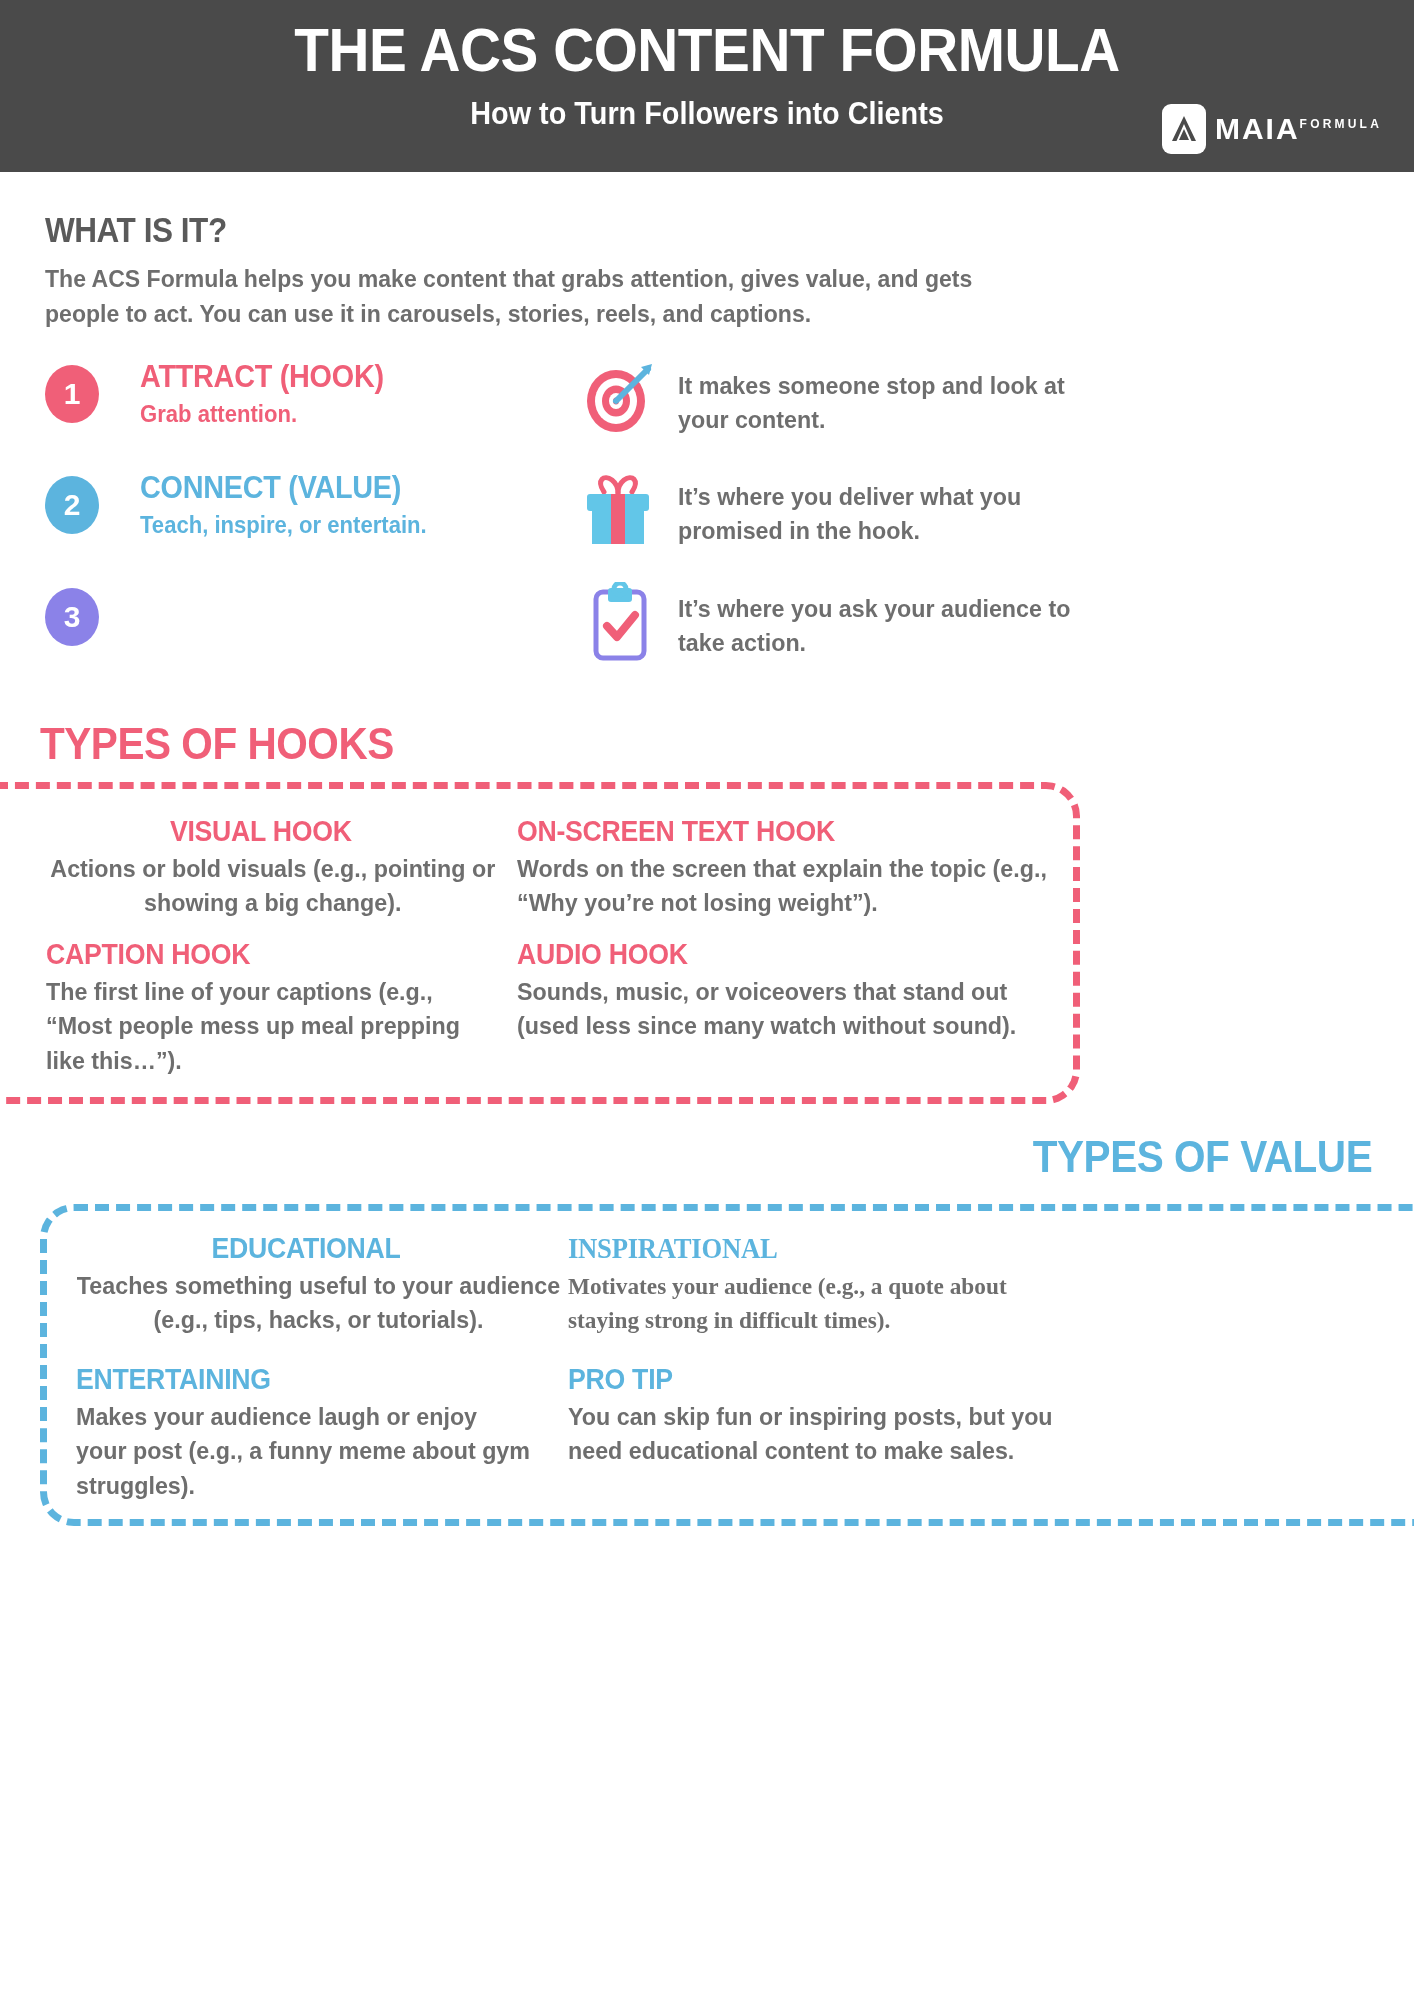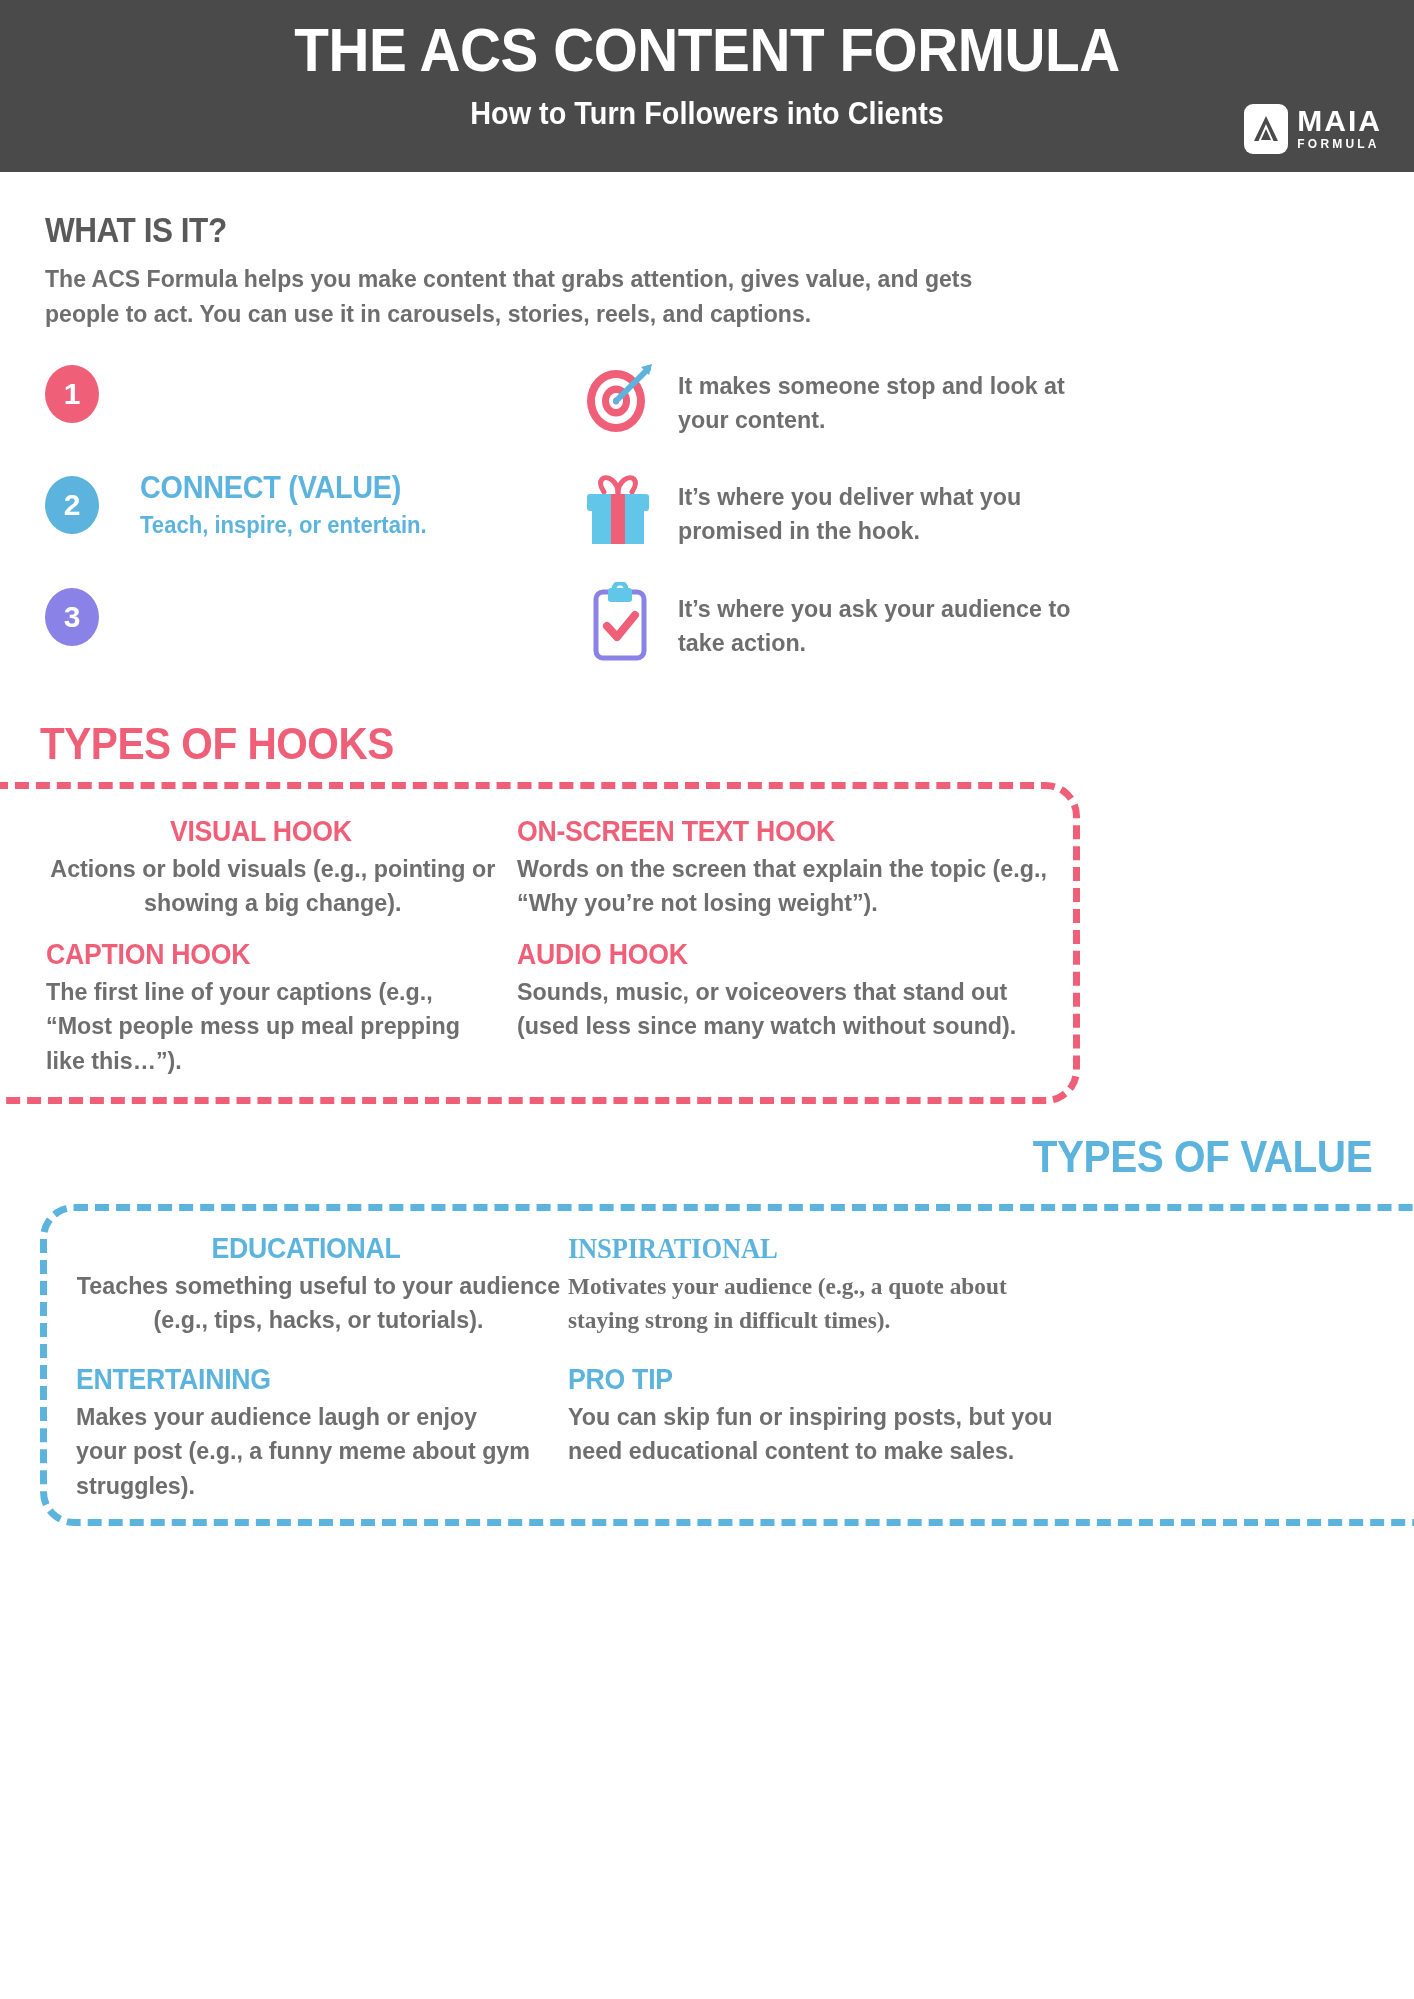--- a/index.html
+++ b/index.html
@@ -36,21 +36,21 @@
   }
   .logo{
     position:absolute;right:32px;top:104px;
     display:flex;align-items:center;
   }
   .logo-mark{
     width:44px;height:50px;border-radius:9px;background:#ffffff;
     display:flex;align-items:center;justify-content:center;
     margin-right:9px;
   }
-  .logo-text-wrap{display:flex;flex-direction:column;justify-content:flex-end;}
+  .logo-text-wrap{display:flex;flex-direction:row;justify-content:flex-end;}
   .logo-word{
     color:#ffffff;font-size:30px;font-weight:bold;letter-spacing:2px;
     line-height:0.95;
   }
   .logo-sub{
     color:#ffffff;font-size:12px;font-weight:bold;letter-spacing:3.2px;
     margin-top:2px;
   }
 
   
@@ -157,20 +157,24 @@
   </div>
 </div>
 
 <div class="what-title">WHAT IS IT?</div>
 <div class="what-body">The ACS Formula helps you make content that grabs attention, gives value, and gets people to act. You can use it in carousels, stories, reels, and captions.</div>
 
 <div class="steps">
 
   <div class="step-row" style="height:111px;">
     <div class="step-num" style="background:#f05f78;">1</div>
+    <div class="step-text">
+      <div class="step-head pink">ATTRACT (HOOK)</div>
+      <div class="step-sub pink">Grab attention.</div>
+    </div>
     <div class="step-icon">
       <svg width="74" height="74" viewBox="0 0 74 74" aria-hidden="true">
         <ellipse cx="34" cy="40" rx="29" ry="31" fill="#f05f78"></ellipse>
         <ellipse cx="34" cy="40" rx="21" ry="23" fill="#ffffff"></ellipse>
         <ellipse cx="34" cy="40" rx="14" ry="15.5" fill="#f05f78"></ellipse>
         <ellipse cx="34" cy="40" rx="7" ry="8" fill="#ffffff"></ellipse>
         <ellipse cx="34" cy="40" rx="3" ry="3.5" fill="#f05f78"></ellipse>
         <path d="M34 40 L66 8" stroke="#5cb4de" stroke-width="6" stroke-linecap="round"></path>
         <path d="M59 6 L70 3 L67 14 Z" fill="#5cb4de"></path>
       </svg>

